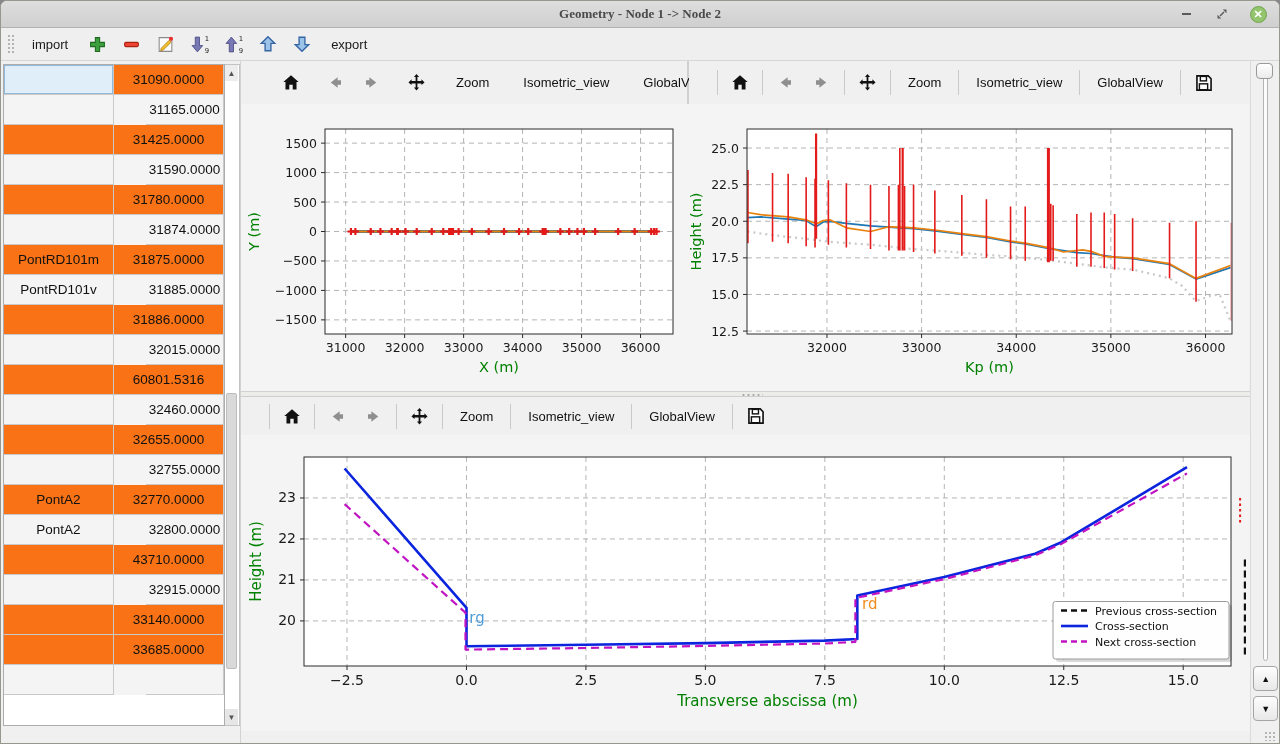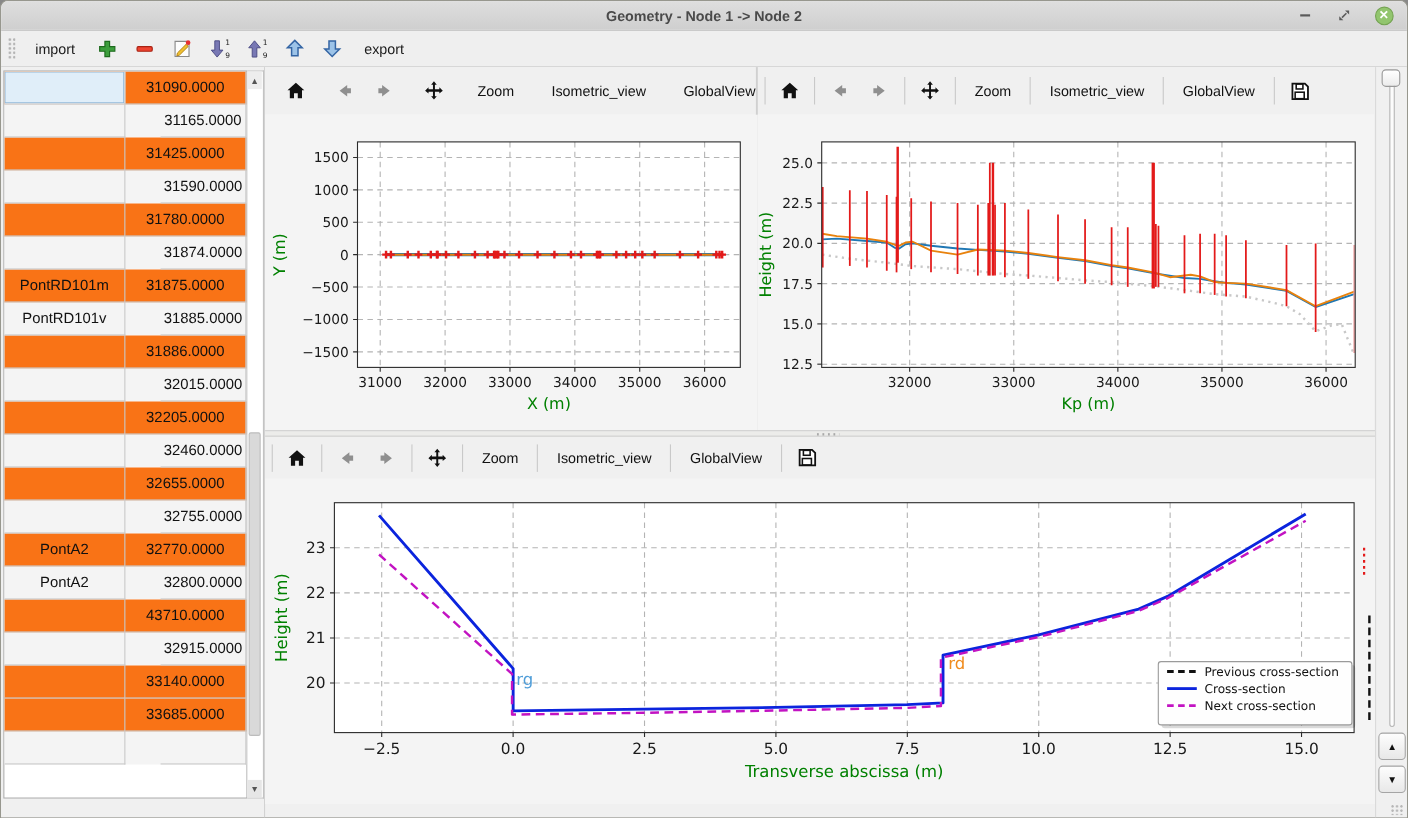--- a/index.html
+++ b/index.html
@@ -8,21 +8,21 @@
     width:1280px; height:744px; position:relative; overflow:hidden;
     font-family:"Liberation Sans", sans-serif; background:#f0f0f0;
     border:1px solid #97978e; border-radius:7px 7px 0 0;
   }
   
   .titlebar {
     height:27px; background:linear-gradient(#dedede,#cfcfcf);
     border-bottom:1px solid #b2b2b2; border-radius:6px 6px 0 0;
     display:flex; align-items:center; justify-content:center; position:relative;
   }
-  .title { font-size:13px; font-weight:bold; color:#4a4a4a; }
+  .title { font-size:13px; font-weight:bold; color:#4a4a4a;font-family:Liberation Serif, serif; }
   .win-controls { position:absolute; right:12px; top:0; height:100%; display:flex; align-items:center; gap:18px; }
   .wc-btn { border:none; background:none; display:flex; align-items:center; justify-content:center; width:18px; height:18px; cursor:default; }
   .min-glyph { width:9px; height:2px; background:#5a5a5a; }
   .close-circle { width:17px; height:17px; border-radius:50%; background:#92c56e; border:1px solid #74a352;
     color:#fff; font-size:11px; font-weight:bold; display:flex; align-items:center; justify-content:center; line-height:1; }
   
   .main-toolbar { height:33px; background:#efefef; border-bottom:1px solid #d7d7d7;
     display:flex; align-items:center; padding:0 6px; gap:7px; }
   .grip { width:7px; height:20px; margin-right:2px;
     background-image:radial-gradient(circle,#b3b3b3 1px,transparent 1.3px); background-size:4px 4px; }
@@ -51,21 +51,21 @@
   .vs-up { top:0; }
   .vs-down { bottom:0; background:#e6e6e6; }
   .vs-thumb { position:absolute; left:1px; width:11px; top:328px; height:276px; background:#d9d9d9;
     border:1px solid #bdbdbd; border-radius:2px; }
   
   .plots-col { width:1010px; background:#f0f0f0; border-left:1px solid #d2d2d2; display:flex; flex-direction:column; }
   .top-row { height:330px; display:flex; }
   .pane { display:flex; flex-direction:column; }
   .pane-plan { width:448px; border-right:2px solid #d0d0d0; }
   .pane-profile { width:560px; }
-  .nav-toolbar { height:43px; display:flex; align-items:center; gap:9px; padding:0 6px; background:#f0f0f0; }
+  .nav-toolbar { height:43px; display:flex; align-items:center; gap:9px; padding:0 28px; background:#f0f0f0; }
   .nav-toolbar.small { height:38px; }
   .nav-sep { width:1px; height:25px; background:#c9c9c9; }
   .nav-btn { border:none; background:none; padding:2px 4px; font-family:inherit;
     font-size:13px; color:#111; display:flex; align-items:center; justify-content:center; }
   .nav-btn.txt { padding:2px 8px; }
   .overflow { color:#555; font-size:14px; }
   .figure { flex:1; background:#f4f4f4; }
   svg.fig { display:block; }
   .splitter { height:6px; background:#eceCEa; border-top:1px solid #d2d2d2; border-bottom:1px solid #cfcfcf; position:relative; }
   .splitter .dots { position:absolute; left:500px; top:1px; width:22px; height:3px;
@@ -196,21 +196,21 @@
             <div class="t-row">
               <div class="c-name t-cell"></div>
               <div class="c-kp t-cell">31886.0000</div>
             </div>
             <div class="t-row alt">
               <div class="c-name t-cell"></div>
               <div class="c-kp t-cell">32015.0000</div>
             </div>
             <div class="t-row">
               <div class="c-name t-cell"></div>
-              <div class="c-kp t-cell">32205.0000</div>
+              <div class="c-kp t-cell">60801.5316</div>
             </div>
             <div class="t-row alt">
               <div class="c-name t-cell"></div>
               <div class="c-kp t-cell">32460.0000</div>
             </div>
             <div class="t-row">
               <div class="c-name t-cell"></div>
               <div class="c-kp t-cell">32655.0000</div>
             </div>
             <div class="t-row alt">

